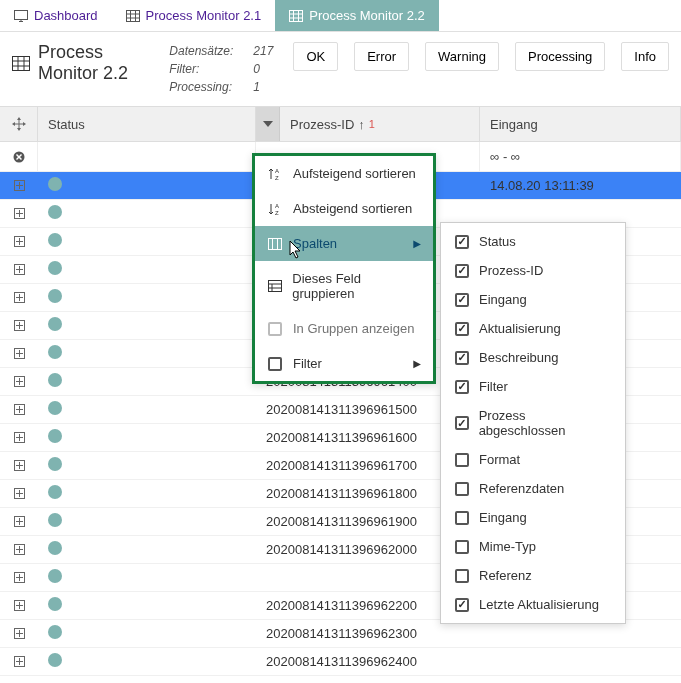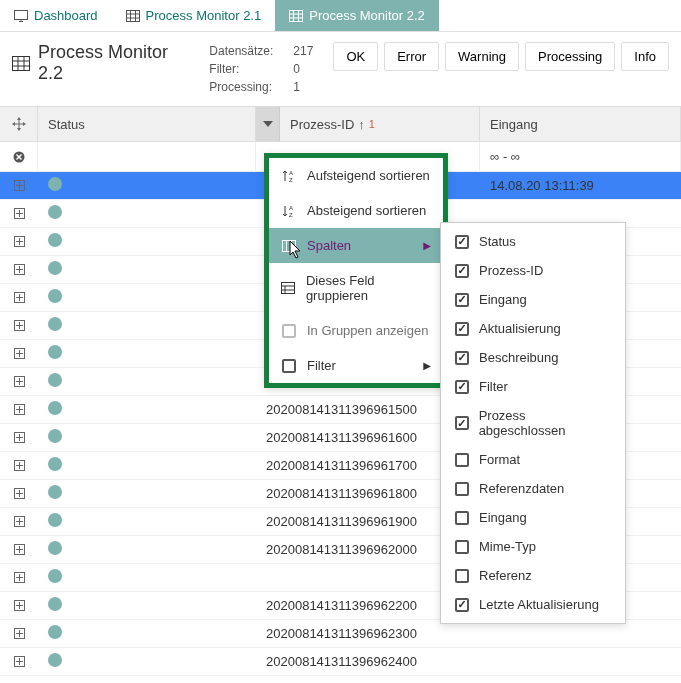--- a/index.html
+++ b/index.html
@@ -1,29 +1,29 @@
 <!DOCTYPE html>
 <html><head>
 <meta charset="utf-8">
 <style>
 * { box-sizing: border-box; margin: 0; padding: 0; }
 body { font-family: -apple-system, BlinkMacSystemFont, "Segoe UI", Arial, sans-serif; font-size: 13px; color: #333; background: #fff; width: 681px; overflow: hidden; }
 
 
 .tabs { display: flex; border-bottom: 1px solid #e0e0e0; }
-.tab { display: flex; align-items: center; gap: 6px; padding: 8px 14px; cursor: pointer; color: #0f766e; }
+.tab { display: flex; align-items: center; gap: 6px; padding: 8px 14px; cursor: pointer; color: #4c1d95; }
 .tab.active { background: #7fb3b0; color: #fff; }
 
 
 .title-row { display: flex; align-items: flex-start; gap: 20px; padding: 10px 12px; }
 .page-title { display: flex; align-items: center; gap: 8px; font-size: 18px; font-weight: 500; }
-.meta { font-size: 12px; color: #555; line-height: 1.5; }
+.meta { font-size: 12px; color: #555; line-height: 1.5; font-style: italic; }
 .meta-row { display: flex; gap: 4px; }
 .meta-label { width: 80px; }
-.filter-buttons { display: flex; gap: 6px; margin-left: auto; }
+.filter-buttons { display: flex; gap: 16px; margin-left: auto; }
 .fbtn { border: 1px solid #ddd; background: #fff; padding: 6px 12px; font-size: 13px; cursor: pointer; border-radius: 2px; }
 
 
 .table { width: 100%; }
 .thead { display: flex; background: #f0f0f0; border-top: 1px solid #ddd; border-bottom: 1px solid #ddd; height: 36px; align-items: stretch; }
 .th { display: flex; align-items: center; padding: 0 10px; border-right: 1px solid #ddd; color: #444; }
 .col-expand { width: 38px; justify-content: center; }
 .col-status { width: 218px; }
 .col-pid { width: 224px; position: relative; }
 .col-eingang { flex: 1; }
@@ -37,23 +37,23 @@
 .trow { display: flex; height: 28px; align-items: center; border-bottom: 1px solid #f0f0f0; }
 .trow.highlight { background: #3b82f6; }
 .td { padding: 0 10px; }
 .td-expand { width: 38px; display: flex; justify-content: center; }
 .td-status { width: 218px; }
 .td-pid { width: 224px; }
 .td-eingang { flex: 1; }
 .dot { width: 14px; height: 14px; border-radius: 50%; background: #7fb3b0; display: inline-block; }
 
 
-.ctx-menu { position: absolute; left: 264px; top: 153px; width: 184px; background: #fff; border: 5px solid #15803d; box-shadow: 0 2px 8px rgba(0,0,0,0.15); z-index: 100; }
+.ctx-menu { position: absolute; left: 252px; top: 153px; width: 184px; background: #fff; border: 3px solid #15803d; box-shadow: 0 2px 8px rgba(0,0,0,0.15); z-index: 100; }
 .ctx-item { display: flex; align-items: center; gap: 10px; padding: 10px 12px; cursor: pointer; font-size: 13px; }
-.ctx-item.active { background: #7fb3b0; color: #701a75; }
+.ctx-item.active { background: #7fb3b0; color: #0c4a6e; }
 .ctx-item.disabled { color: #737373; }
 .ctx-icon { width: 16px; display: flex; justify-content: center; }
 .ctx-arrow { margin-left: auto; font-size: 10px; }
 .ctx-checkbox { width: 14px; height: 14px; border: 2px solid #555; border-radius: 2px; }
 
 
 .submenu { position: absolute; left: 440px; top: 222px; width: 186px; background: #fff; border: 1px solid #ccc; box-shadow: 0 2px 8px rgba(0,0,0,0.15); z-index: 101; padding: 4px 0; }
 .sub-item { display: flex; align-items: center; gap: 10px; padding: 7px 14px; cursor: pointer; font-size: 13px; }
 .chk { width: 14px; height: 14px; border: 2px solid #555; border-radius: 2px; display: flex; align-items: center; justify-content: center; }
 .chk.checked::after { content: "✓"; font-size: 11px; line-height: 1; color: #333; font-weight: bold; }

